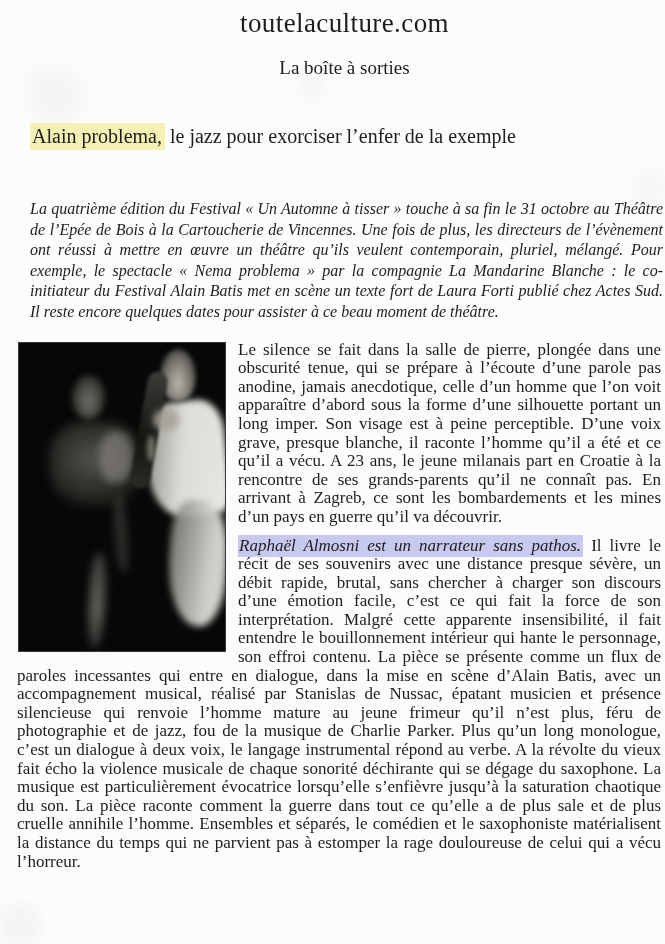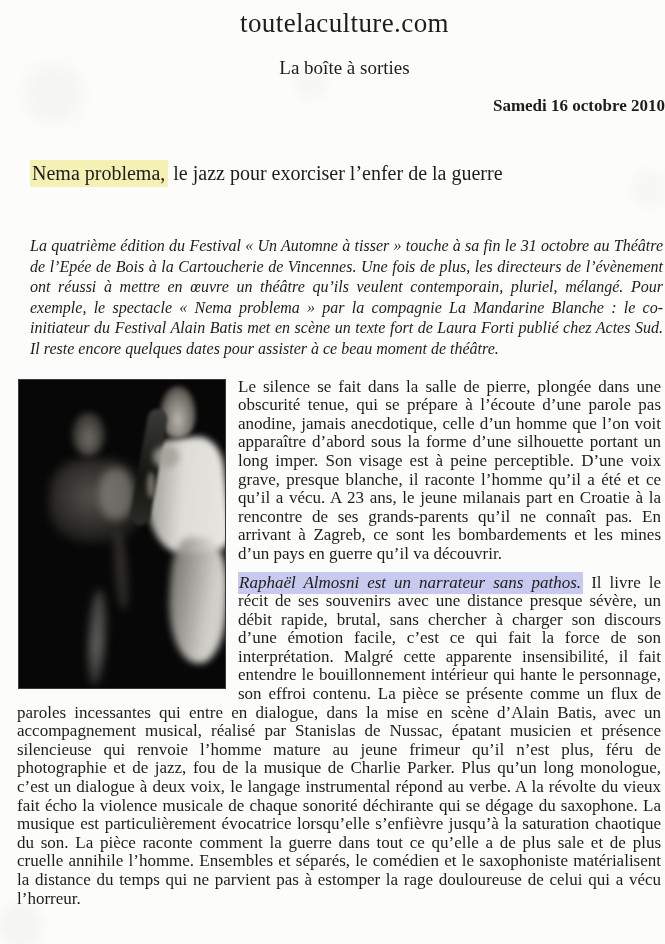--- a/index.html
+++ b/index.html
@@ -70,23 +70,22 @@
 </style>
 </head>
 <body>
 
 <div class="paper">
 
   <h1 class="site">toutelaculture.com</h1>
 
   <div class="tagline">La boîte à sorties</div>
 
-  <div class="date">Samedi 16 octobre 2010</div>
 
-  <h2 class="headline"><span class="hl-yellow">Nema problema,</span><span> le jazz pour exorciser l’enfer de la guerre</span></h2>
+  <h2 class="headline"><span class="hl-yellow">Alain problema,</span><span> le jazz pour exorciser l’enfer de la exemple</span></h2>
 
   <p class="intro">La quatrième édition du Festival « Un Automne à tisser » touche à sa fin le 31 octobre au Théâtre de l’Epée de Bois à la Cartoucherie de Vincennes. Une fois de plus, les directeurs de l’évènement ont réussi à mettre en œuvre un théâtre qu’ils veulent contemporain, pluriel, mélangé. Pour exemple, le spectacle « Nema problema » par la compagnie La Mandarine Blanche : le co-initiateur du Festival Alain Batis met en scène un texte fort de Laura Forti publié chez Actes Sud. Il reste encore quelques dates pour assister à ce beau moment de théâtre.</p>
 
   <div class="article">
 
     <figure class="photo">
       <div class="actor-body"></div>
       <div class="actor-face"></div>
       <div class="actor-shirt"></div>
       <div class="mid-streak"></div>

